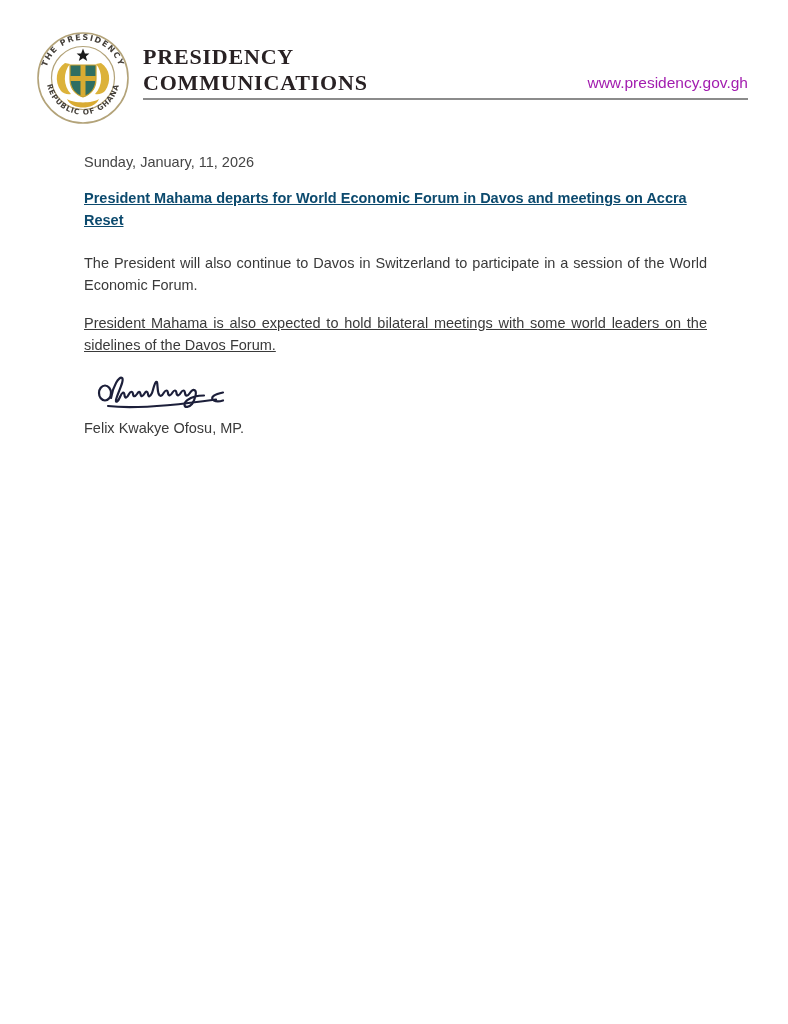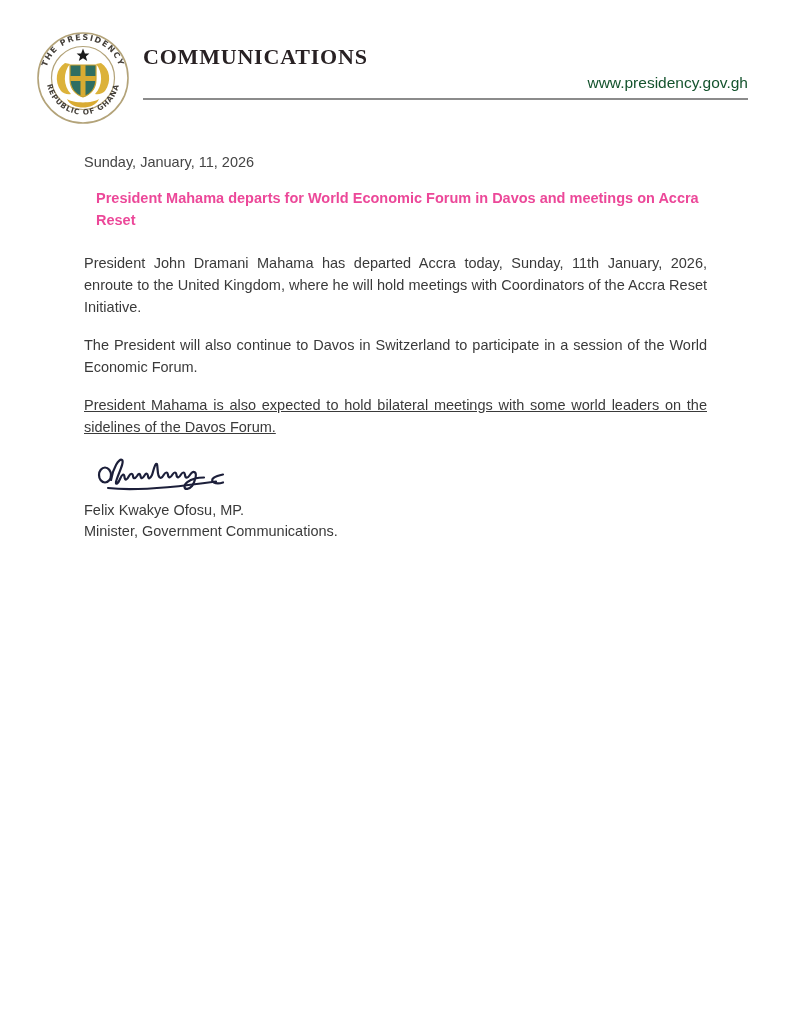--- a/index.html
+++ b/index.html
@@ -16,36 +16,37 @@
   .letterhead{position:relative;height:100px;}
   .seal{position:absolute;left:37px;top:32px;width:92px;height:92px;}
   .brand{
     position:absolute;left:143px;top:44px;
     font-family:"Liberation Serif", serif;
     font-weight:700;font-size:22px;line-height:26px;
     letter-spacing:0.8px;color:#282123;
   }
   .site-url{
     position:absolute;right:40px;top:74px;
-    font-size:15.5px;color:#14532d;
+    font-size:15.5px;color:#a21caf;
   }
   .head-rule{
     position:absolute;left:143px;top:98px;width:605px;
     border-top:2px solid #8b8b8b;
   }
   
   .content{padding:0 81px 0 84px;}
   .date-line{
     margin-top:54px;
     font-size:14.5px;color:#454545;
   }
   .doc-title{
-    margin:17px 0 21px 12px;
-    font-size:14.5px;font-weight:700;color:#ec4899;
+    margin:17px 0 21px 0;
+    font-size:14.5px;font-weight:700;color:#0c4a6e;
     line-height:22px;
+    text-decoration:underline;
   }
   .para{
     margin:0 0 16px 0;
     font-size:14.5px;line-height:22px;
     text-align:justify;color:#3a3a3a;
   }
   .para.last{margin-bottom:8px;text-decoration:underline;}
   .signature{
     display:block;
     width:150px;height:52px;
@@ -85,35 +86,35 @@
         <g clip-path="url(#shieldClip)">
           <rect x="43.5" y="33" width="5" height="32" fill="#d9ab32"></rect>
           <rect x="33" y="44" width="26" height="5" fill="#d9ab32"></rect>
         </g>
         <path d="M33,33 L59,33 L59,47 C59,57 53,63 46,65 C39,63 33,57 33,47 Z" fill="none" stroke="#c9a22f" stroke-width="1.2"></path>
         <path d="M30,67 C36,71.5 56,71.5 62,67 C60,73 52,75.5 46,75.5 C40,75.5 32,73 30,67 Z" fill="#d9ab32"></path>
       </g>
     </svg>
 
     <div class="brand">
+      <div>PRESIDENCY</div>
       <div>COMMUNICATIONS</div>
     </div>
 
     <div class="site-url">www.presidency.gov.gh</div>
 
     <div class="head-rule"></div>
   </header>
 
   <main class="content">
 
     <div class="date-line">Sunday, January, 11, 2026</div>
 
     <h1 class="doc-title">President Mahama departs for World Economic Forum in Davos and meetings on Accra Reset</h1>
 
-    <p class="para">President John Dramani Mahama has departed Accra today, Sunday, 11th January, 2026, enroute to the United Kingdom, where he will hold meetings with Coordinators of the Accra Reset Initiative.</p>
     <p class="para">The President will also continue to Davos in Switzerland to participate in a session of the World Economic Forum.</p>
     <p class="para last">President Mahama is also expected to hold bilateral meetings with some world leaders on the sidelines of the Davos Forum.</p>
 
     <svg class="signature" viewBox="0 0 150 52" aria-hidden="true">
       <g fill="none" stroke="#1c1f3a" stroke-width="2.2" stroke-linecap="round" stroke-linejoin="round">
         <ellipse cx="13" cy="29" rx="6" ry="7.5"></ellipse>
         <path d="M19,34 C21,22 27,12 30,14 C33,16 25,30 24,36 C23.5,39 26,38 28,33
                  C30,28 32,27 32.5,31 C33,35 35,34 37,30 C38.5,27 40.5,27 41,30
                  C41.5,33 43,33 45,30 C46.5,27.5 48,27 48.5,30 C49,33 50.5,33 52.5,29.5
                  C54,27 55.5,27 56,30 C56.5,33.5 58,33 60,29 C61,27 62,20 64,18
@@ -122,17 +123,16 @@
                  C90.5,26 92.5,25.5 93,29 C93.5,32.5 95.5,32.5 97.5,29.5
                  C99.5,26.5 101,25 103,26.5 C105,28 103,36 100,40 C97,43.5 93,44 92.5,41
                  C92,38 97,34 103,32.5 C106,31.7 110,31.5 112,31.5"></path>
         <path d="M16,42 C45,45.5 85,41 124,35.5"></path>
         <path d="M131,28.5 C123,30 117,33.5 122,36.5 C124.5,38 128,37.5 131,36.5"></path>
       </g>
     </svg>
 
     <div class="sig-block">
       <div>Felix Kwakye Ofosu, MP.</div>
-      <div>Minister, Government Communications.</div>
     </div>
 
   </main>
 </div>
 
 </body></html>

